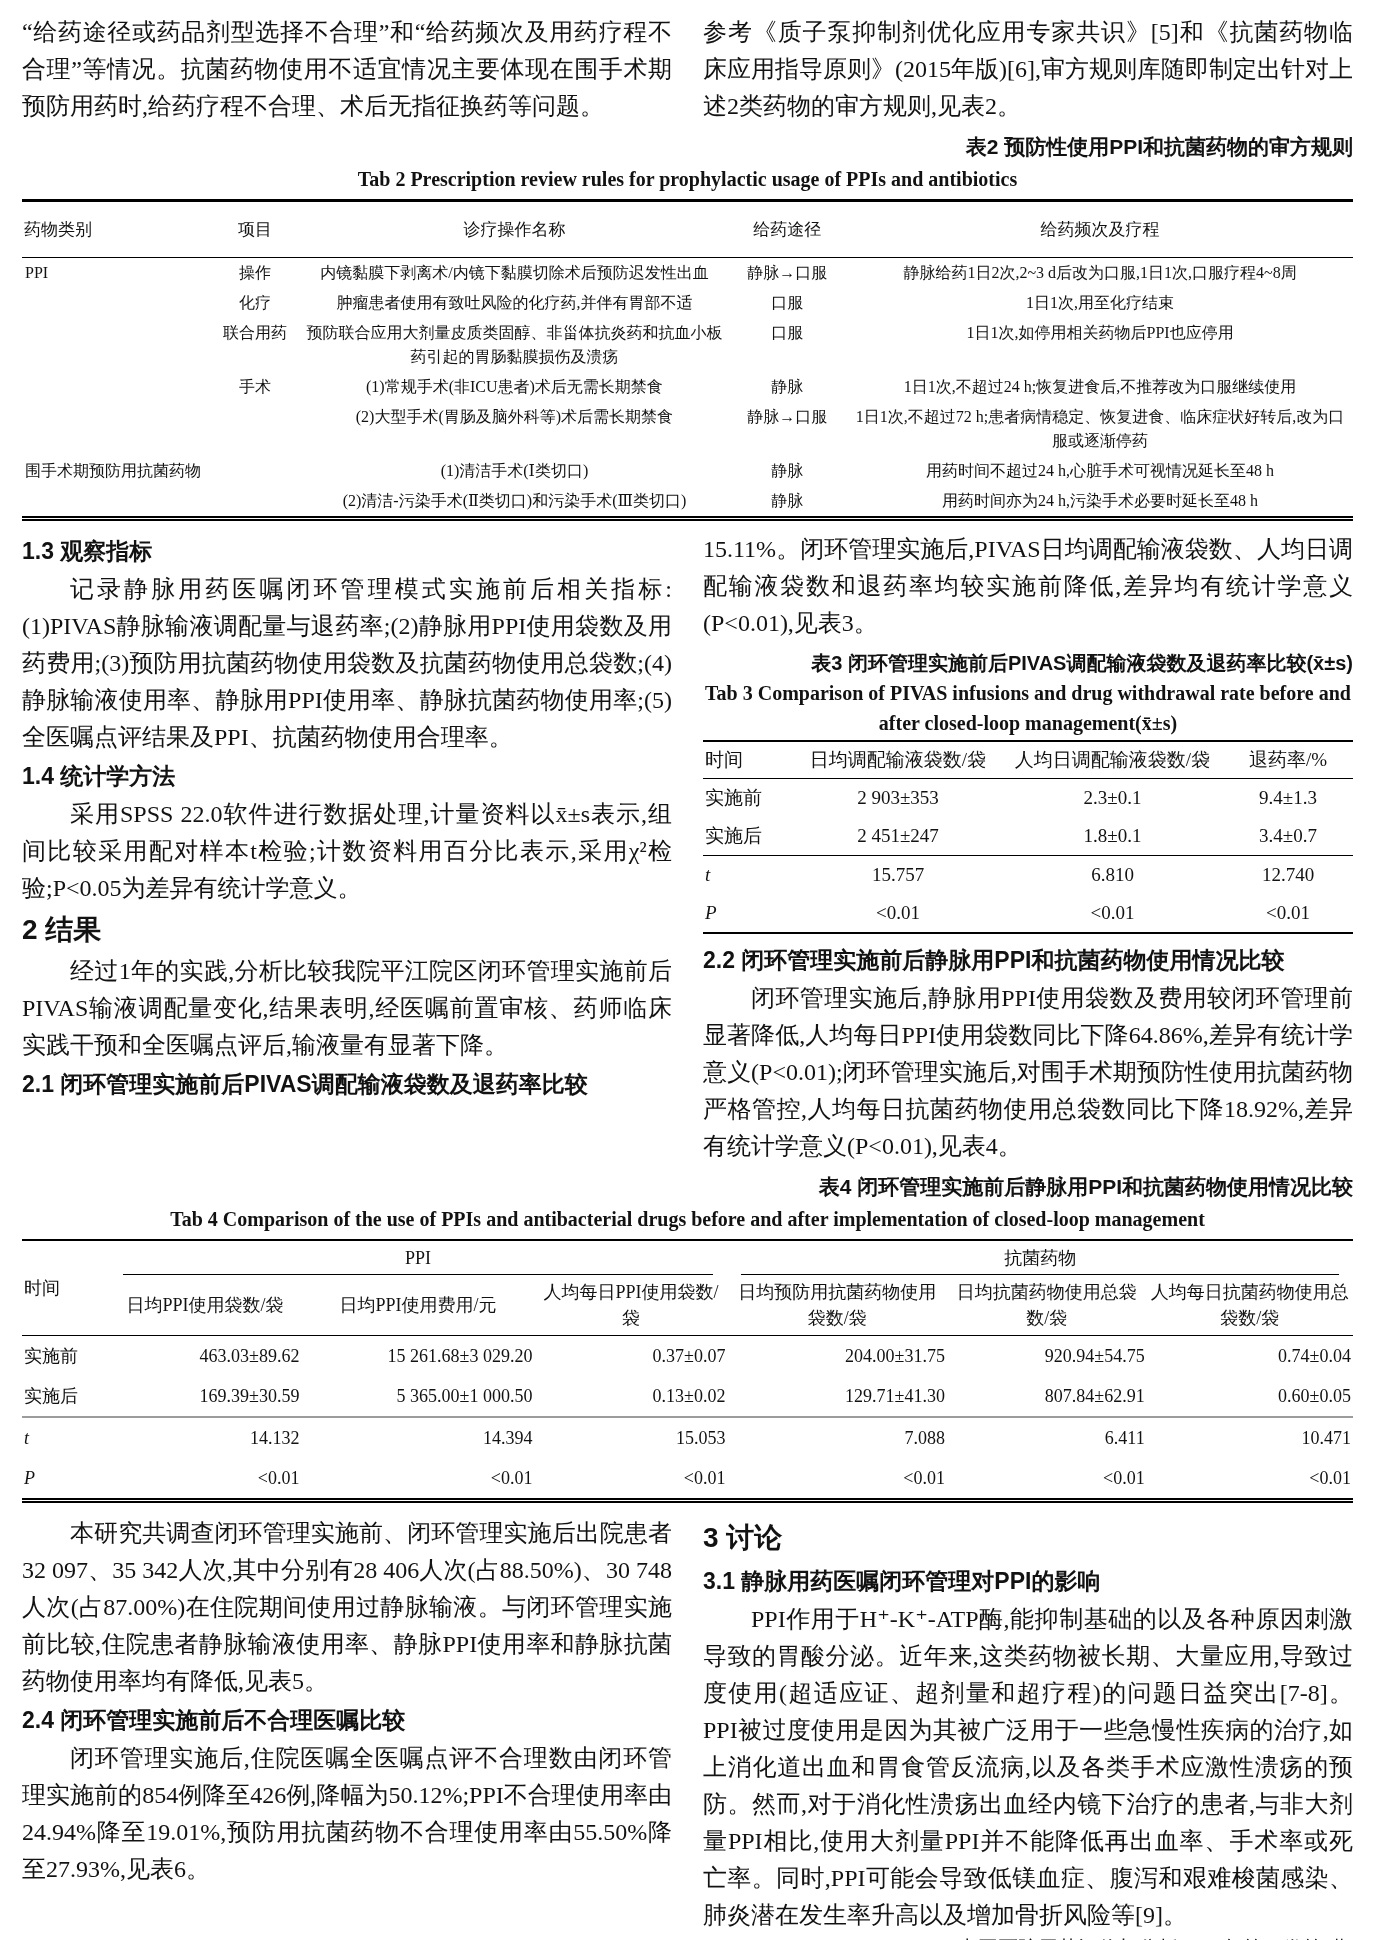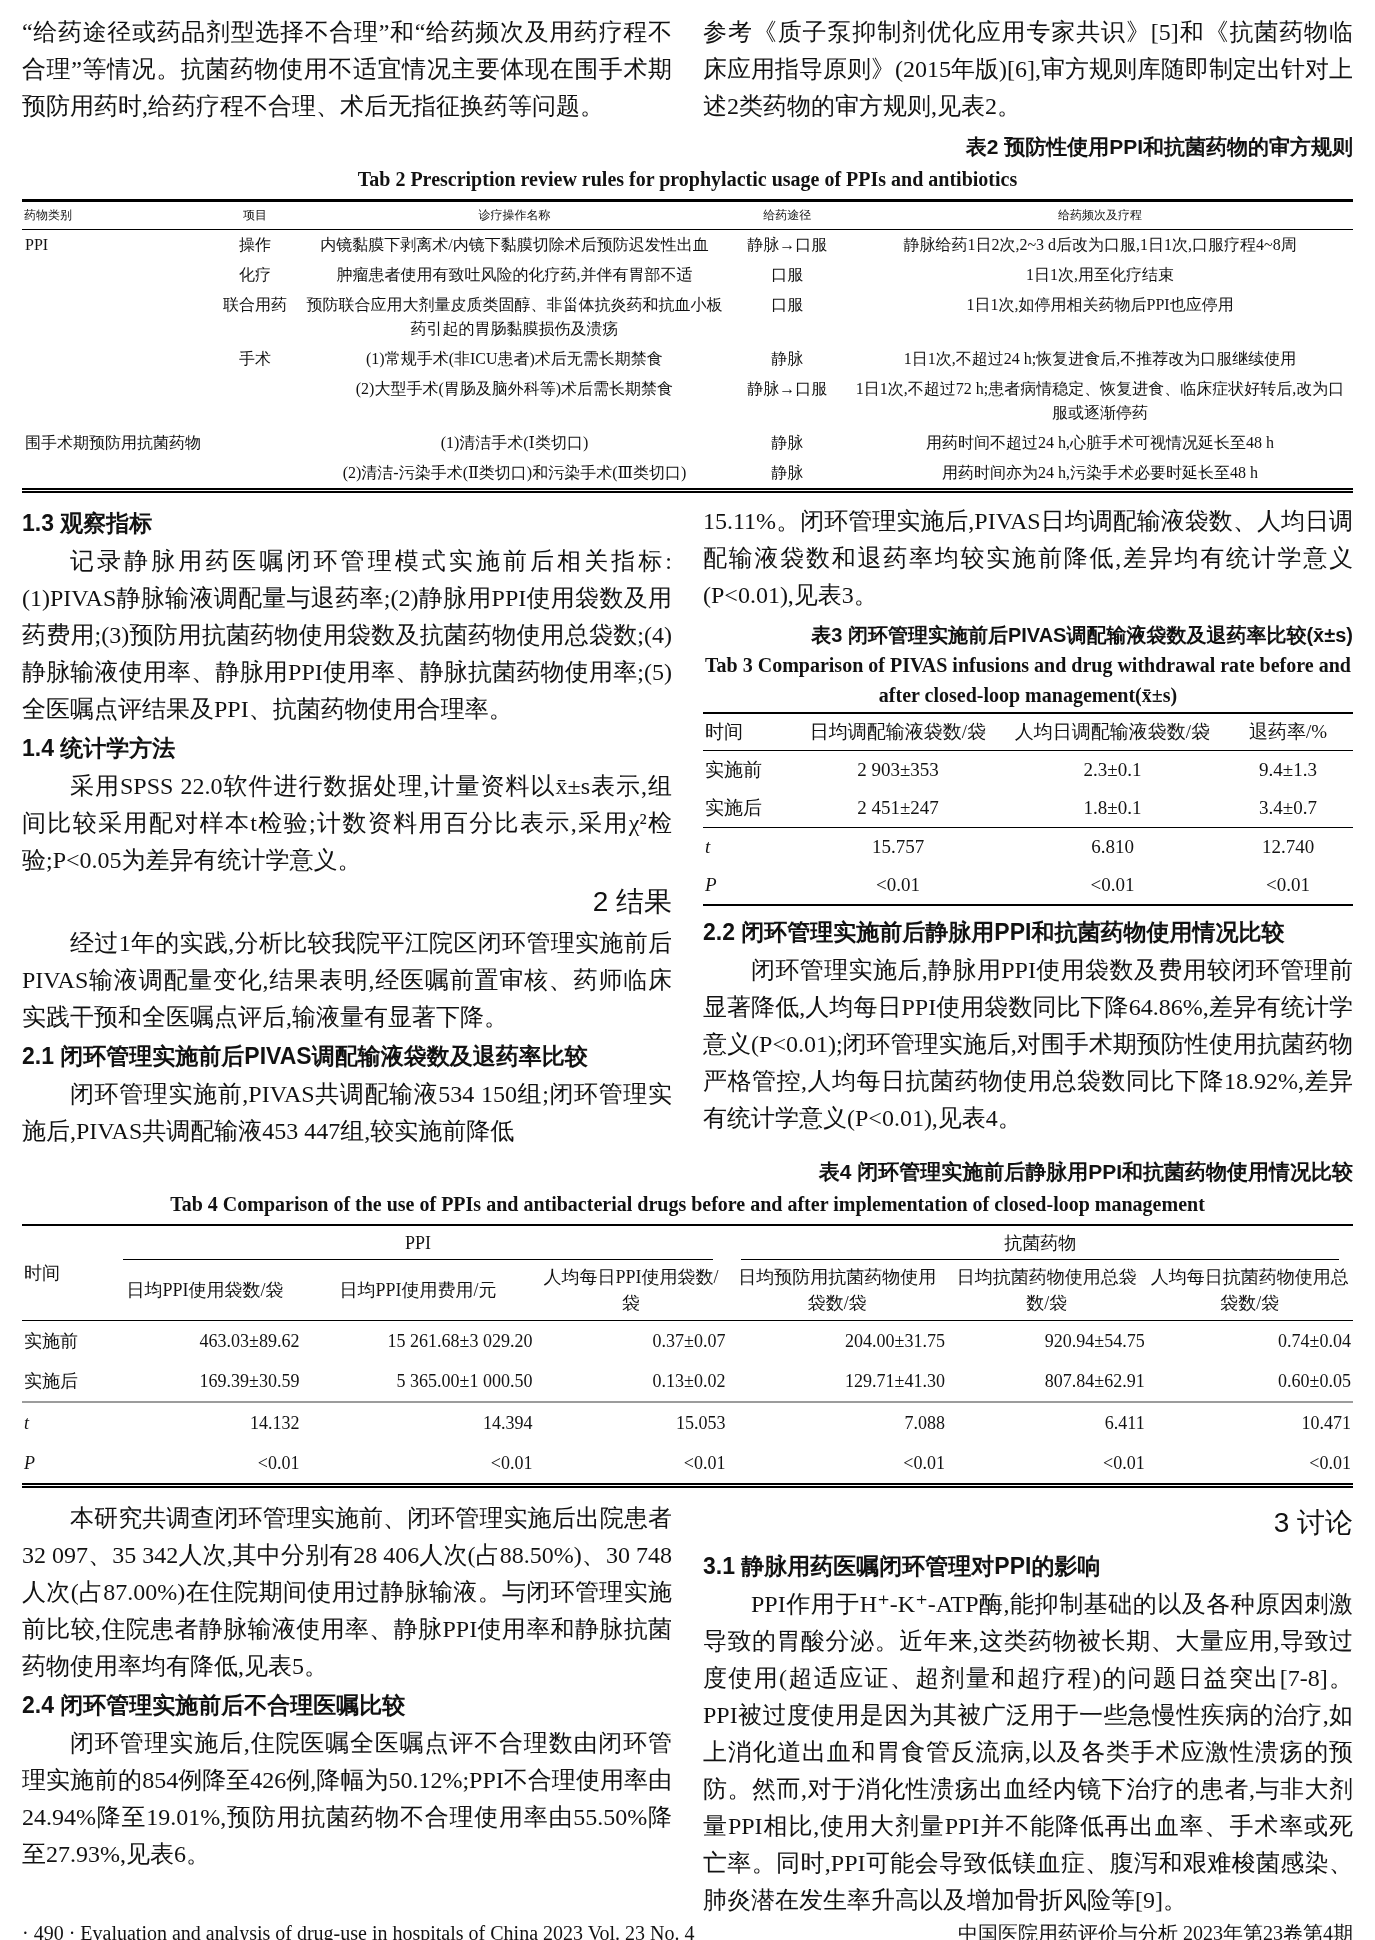--- a/index.html
+++ b/index.html
@@ -19,21 +19,21 @@
   .col { width:650px; flex:0 0 650px; }
 
   p.body {
     font-size:24px; line-height:37px;
     text-align:justify; text-justify:inter-ideograph;
   }
   p.indent { text-indent:2em; }
 
   .h-big {
     font-family:"Liberation Sans","DejaVu Sans",sans-serif;
-    font-weight:normal; font-size:28px; line-height:46px;text-align:right;
+    font-weight:bold; font-size:28px; line-height:46px;
   }
   .h-sub {
     font-family:"Liberation Sans","DejaVu Sans",sans-serif;
     font-weight:bold; font-size:23px; line-height:40px;
   }
 
   .tbl-block { margin-top:6px; }
   .tbl-title-cn {
     text-align:right; font-weight:bold; font-size:21px; line-height:32px;
     font-family:"Liberation Sans","DejaVu Sans",sans-serif;
@@ -43,21 +43,21 @@
     font-family:"Liberation Serif","DejaVu Serif",serif;
   }
   .tbl-title-cn.small, .tbl-title-en.small { font-size:20px; line-height:30px; }
 
   table { width:100%; border-collapse:collapse; }
   th { font-weight:normal; }
   td, th { vertical-align:middle; }
 
   
   .tab2 { border-top:3px solid #000; border-bottom:5px double #000; margin-top:4px; font-size:16px; }
-  .tab2 th { border-bottom:1.5px solid #000; padding:5px 2px; text-align:center; font-size:12px; }
+  .tab2 th { border-bottom:1.5px solid #000; padding:16px 2px; text-align:center; font-size:17px; }
   .tab2 th.c0 { text-align:left; }
   .tab2 td { padding:3px 3px; text-align:center; line-height:24px; vertical-align:top; }
   .tab2 td.c0 { text-align:left; }
 
   
   .tab3 { border-top:2.5px solid #000; border-bottom:2.5px solid #000; margin-top:2px; font-size:19px; }
   .tab3 th { border-bottom:1.5px solid #000; padding:5px 2px; text-align:center; font-size:19px; }
   .tab3 th.c0 { text-align:left; }
   .tab3 td { padding:6px 2px; text-align:center; line-height:26px; }
   .tab3 td.c0 { text-align:left; }
@@ -179,21 +179,20 @@
 
   <div class="two-col mid">
     <div class="col">
       <div class="h-sub">1.3  观察指标</div>
       <p class="body indent">记录静脉用药医嘱闭环管理模式实施前后相关指标:(1)PIVAS静脉输液调配量与退药率;(2)静脉用PPI使用袋数及用药费用;(3)预防用抗菌药物使用袋数及抗菌药物使用总袋数;(4)静脉输液使用率、静脉用PPI使用率、静脉抗菌药物使用率;(5)全医嘱点评结果及PPI、抗菌药物使用合理率。</p>
       <div class="h-sub">1.4  统计学方法</div>
       <p class="body indent">采用SPSS 22.0软件进行数据处理,计量资料以x̄±s表示,组间比较采用配对样本t检验;计数资料用百分比表示,采用χ²检验;P&lt;0.05为差异有统计学意义。</p>
       <div class="h-big">2  结果</div>
       <p class="body indent">经过1年的实践,分析比较我院平江院区闭环管理实施前后PIVAS输液调配量变化,结果表明,经医嘱前置审核、药师临床实践干预和全医嘱点评后,输液量有显著下降。</p>
       <div class="h-sub">2.1  闭环管理实施前后PIVAS调配输液袋数及退药率比较</div>
-      <p class="body indent">闭环管理实施前,PIVAS共调配输液534 150组;闭环管理实施后,PIVAS共调配输液453 447组,较实施前降低</p>
     </div>
     <div class="col">
       <p class="body">15.11%。闭环管理实施后,PIVAS日均调配输液袋数、人均日调配输液袋数和退药率均较实施前降低,差异均有统计学意义(P&lt;0.01),见表3。</p>
       <div class="tbl-title-cn small gap-t">表3  闭环管理实施前后PIVAS调配输液袋数及退药率比较(x̄±s)</div>
       <div class="tbl-title-en small">Tab 3  Comparison of PIVAS infusions and drug withdrawal rate before and after closed-loop management(x̄±s)</div>
       <table class="tab3">
         <colgroup>
           <col style="width:14%">
             <col style="width:32%">
             <col style="width:34%">

